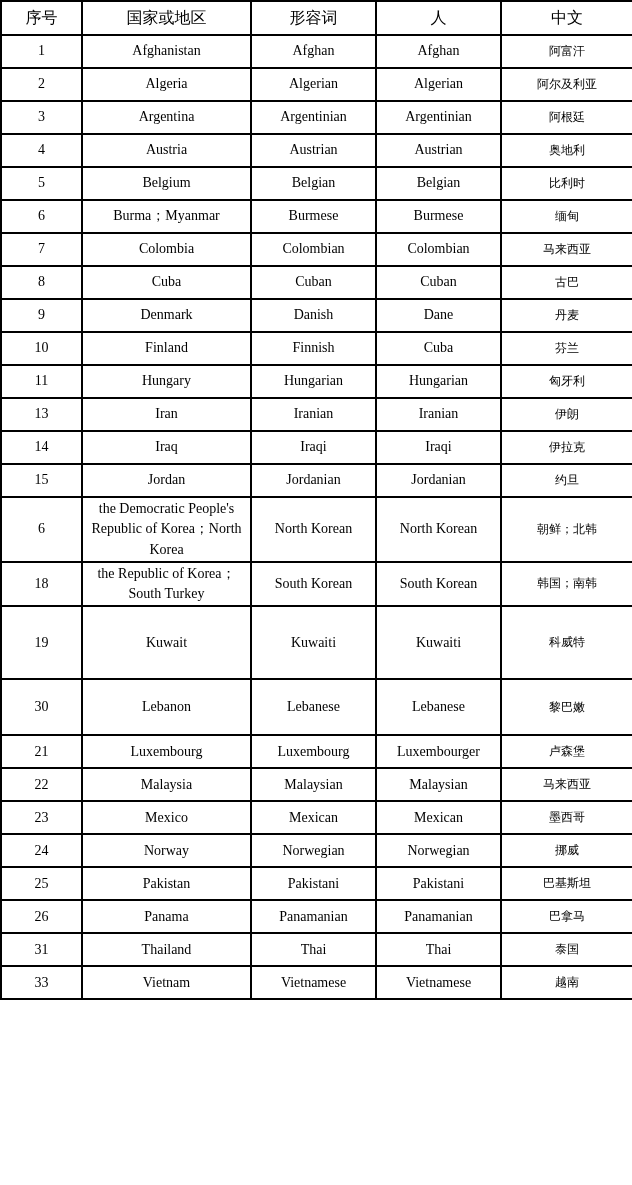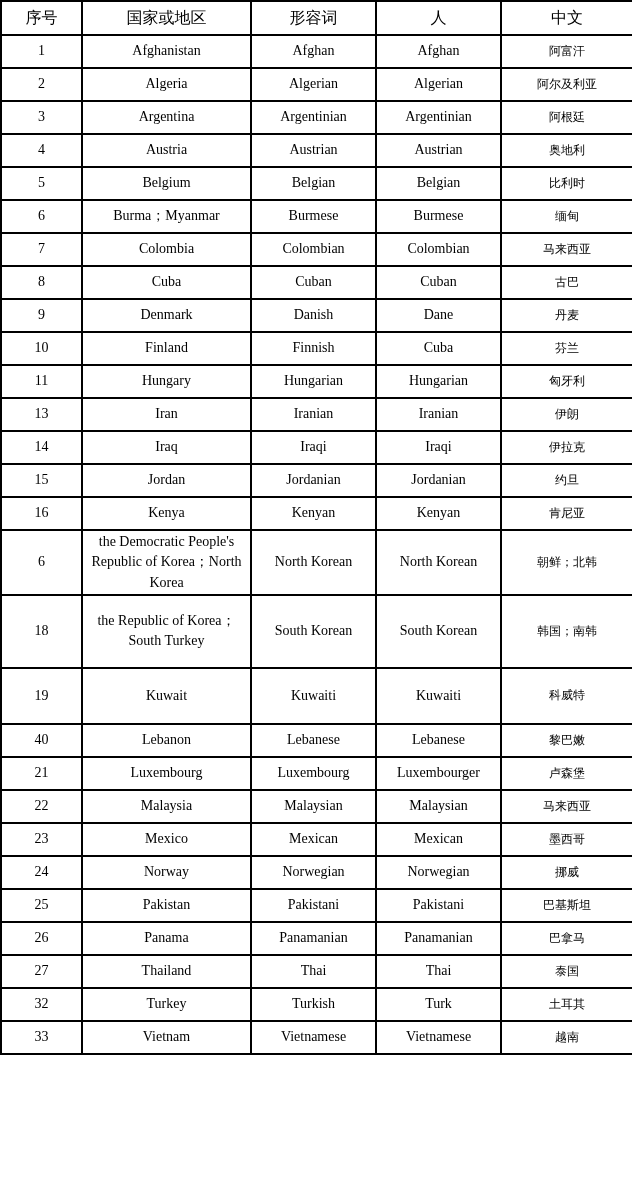--- a/index.html
+++ b/index.html
@@ -158,27 +158,20 @@
         <td class="zh">伊拉克</td>
       </tr>
       <tr>
         <td class="num">15</td>
         <td>Jordan</td>
         <td>Jordanian</td>
         <td>Jordanian</td>
         <td class="zh">约旦</td>
       </tr>
       <tr>
-        <td class="num">16</td>
-        <td>Kenya</td>
-        <td>Kenyan</td>
-        <td>Kenyan</td>
-        <td class="zh">肯尼亚</td>
-      </tr>
-      <tr>
         <td class="num">6</td>
         <td>the Democratic People's Republic of Korea；North Korea</td>
         <td>North Korean</td>
         <td>North Korean</td>
         <td class="zh">朝鲜；北韩</td>
       </tr>
       <tr>
         <td class="num">18</td>
         <td>the Republic of Korea；South Turkey</td>
         <td>South Korean</td>
@@ -186,21 +179,21 @@
         <td class="zh">韩国；南韩</td>
       </tr>
       <tr>
         <td class="num">19</td>
         <td>Kuwait</td>
         <td>Kuwaiti</td>
         <td>Kuwaiti</td>
         <td class="zh">科威特</td>
       </tr>
       <tr>
-        <td class="num">40</td>
+        <td class="num">30</td>
         <td>Lebanon</td>
         <td>Lebanese</td>
         <td>Lebanese</td>
         <td class="zh">黎巴嫩</td>
       </tr>
       <tr>
         <td class="num">21</td>
         <td>Luxembourg</td>
         <td>Luxembourg</td>
         <td>Luxembourger</td>
@@ -235,32 +228,25 @@
         <td class="zh">巴基斯坦</td>
       </tr>
       <tr>
         <td class="num">26</td>
         <td>Panama</td>
         <td>Panamanian</td>
         <td>Panamanian</td>
         <td class="zh">巴拿马</td>
       </tr>
       <tr>
-        <td class="num">27</td>
+        <td class="num">31</td>
         <td>Thailand</td>
         <td>Thai</td>
         <td>Thai</td>
         <td class="zh">泰国</td>
-      </tr>
-      <tr>
-        <td class="num">32</td>
-        <td>Turkey</td>
-        <td>Turkish</td>
-        <td>Turk</td>
-        <td class="zh">土耳其</td>
       </tr>
       <tr>
         <td class="num">33</td>
         <td>Vietnam</td>
         <td>Vietnamese</td>
         <td>Vietnamese</td>
         <td class="zh">越南</td>
       </tr>
     </tbody>
 </table>

